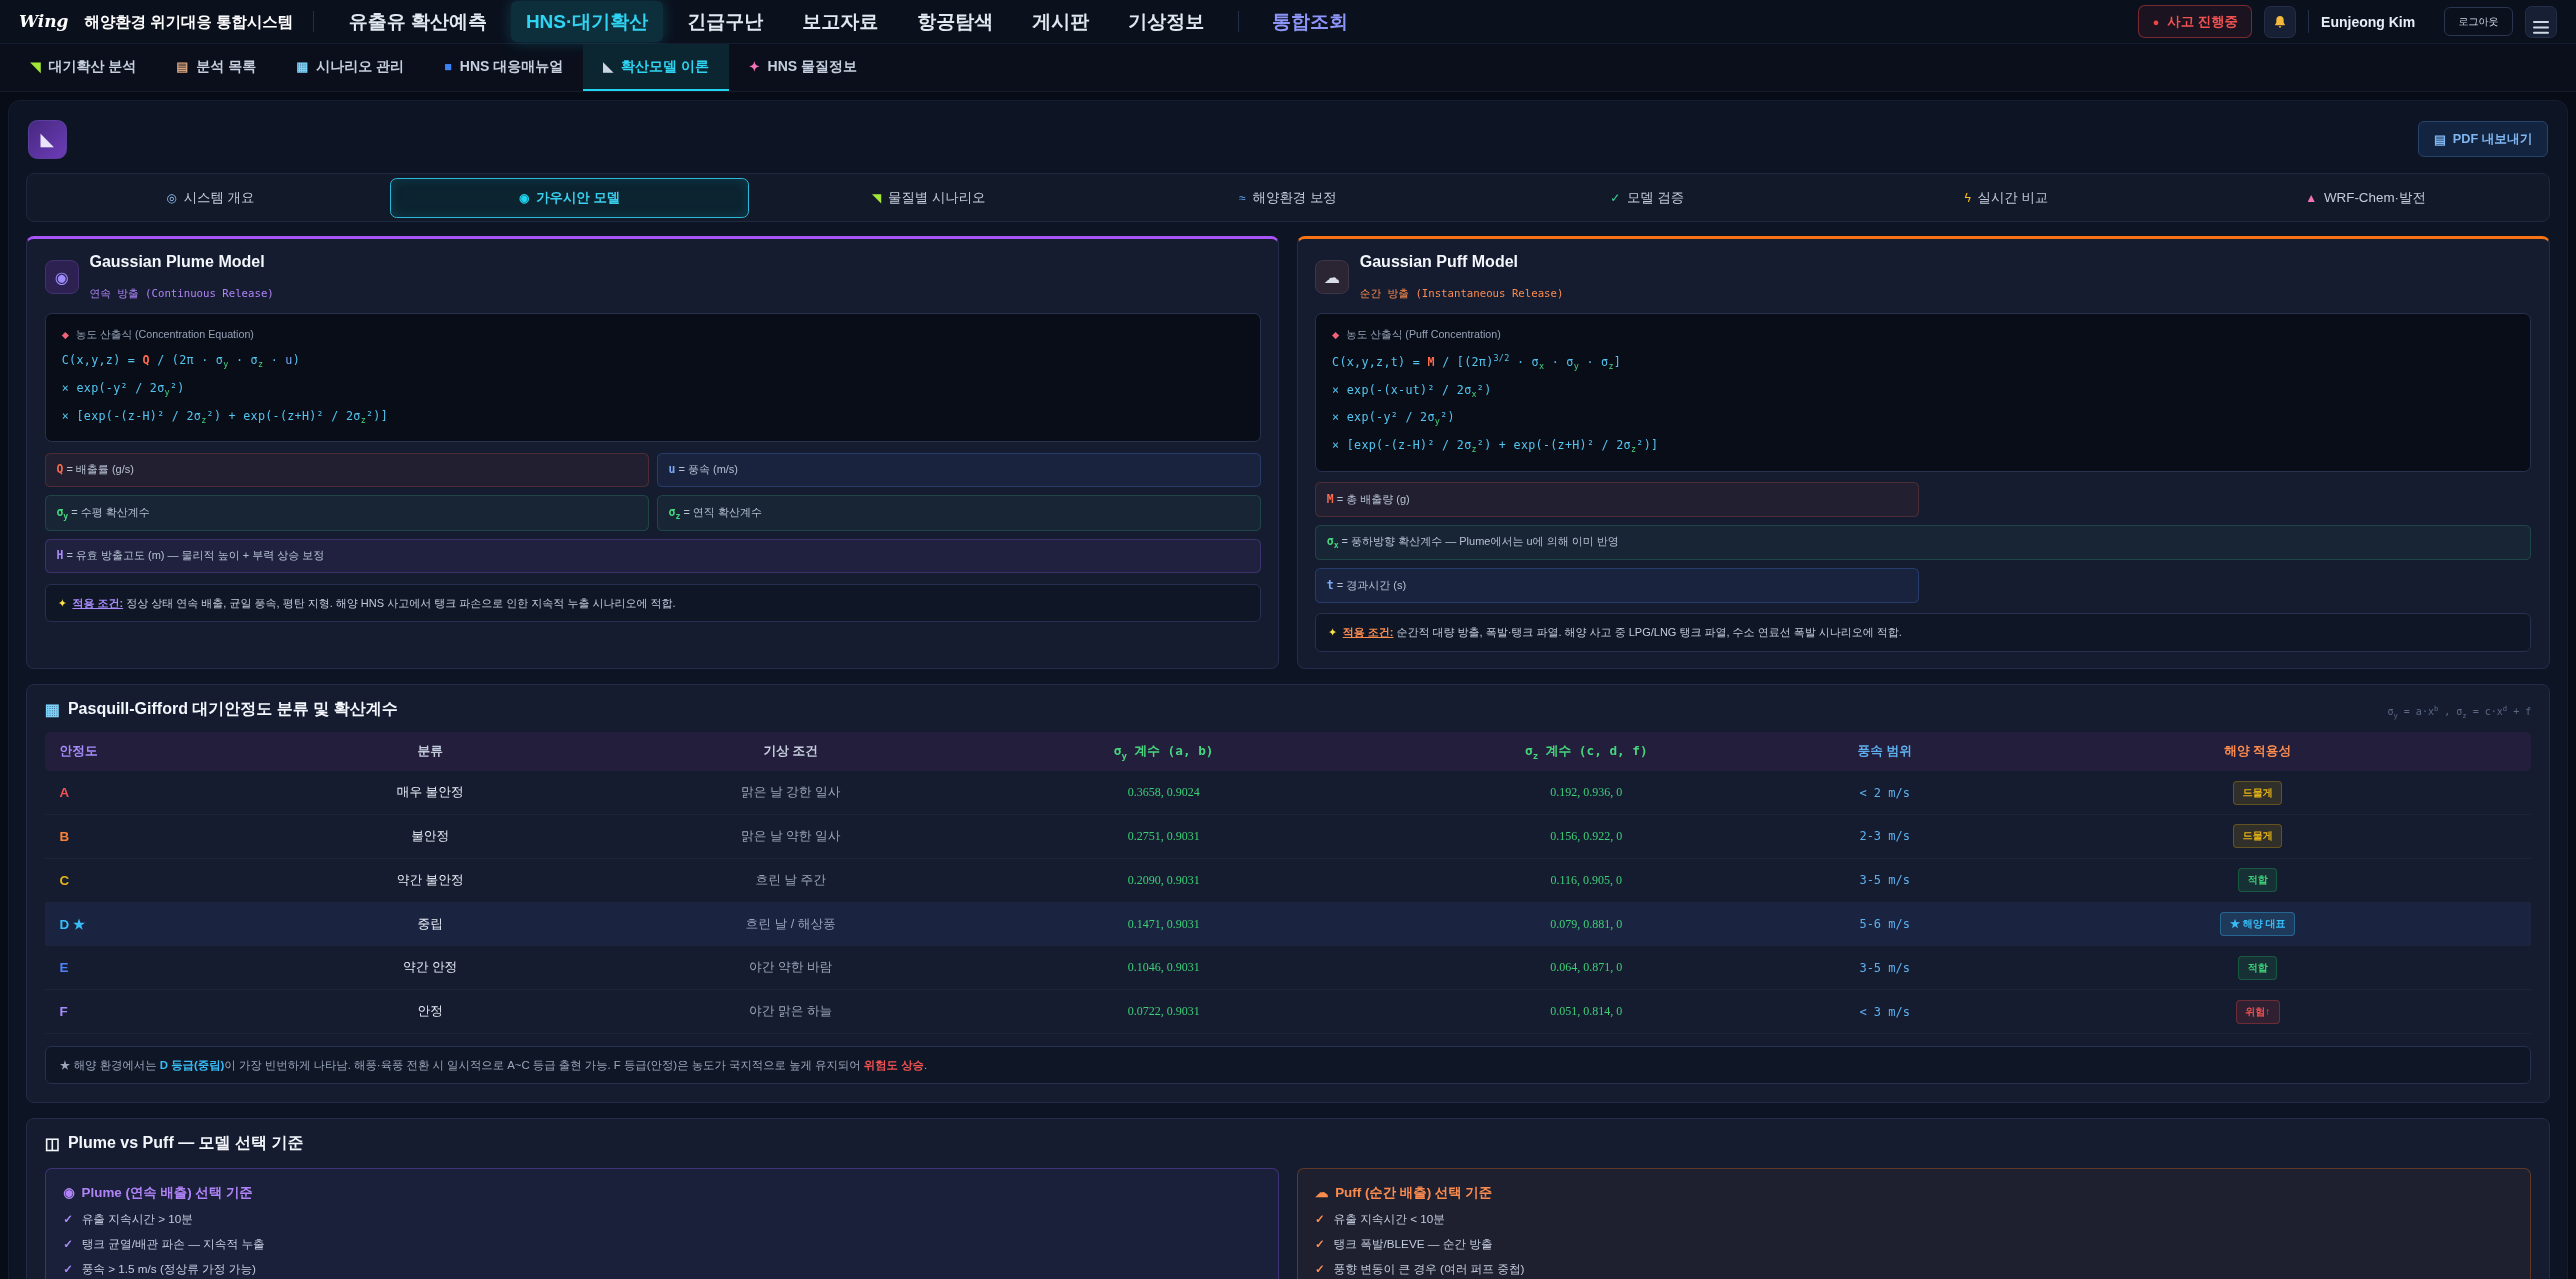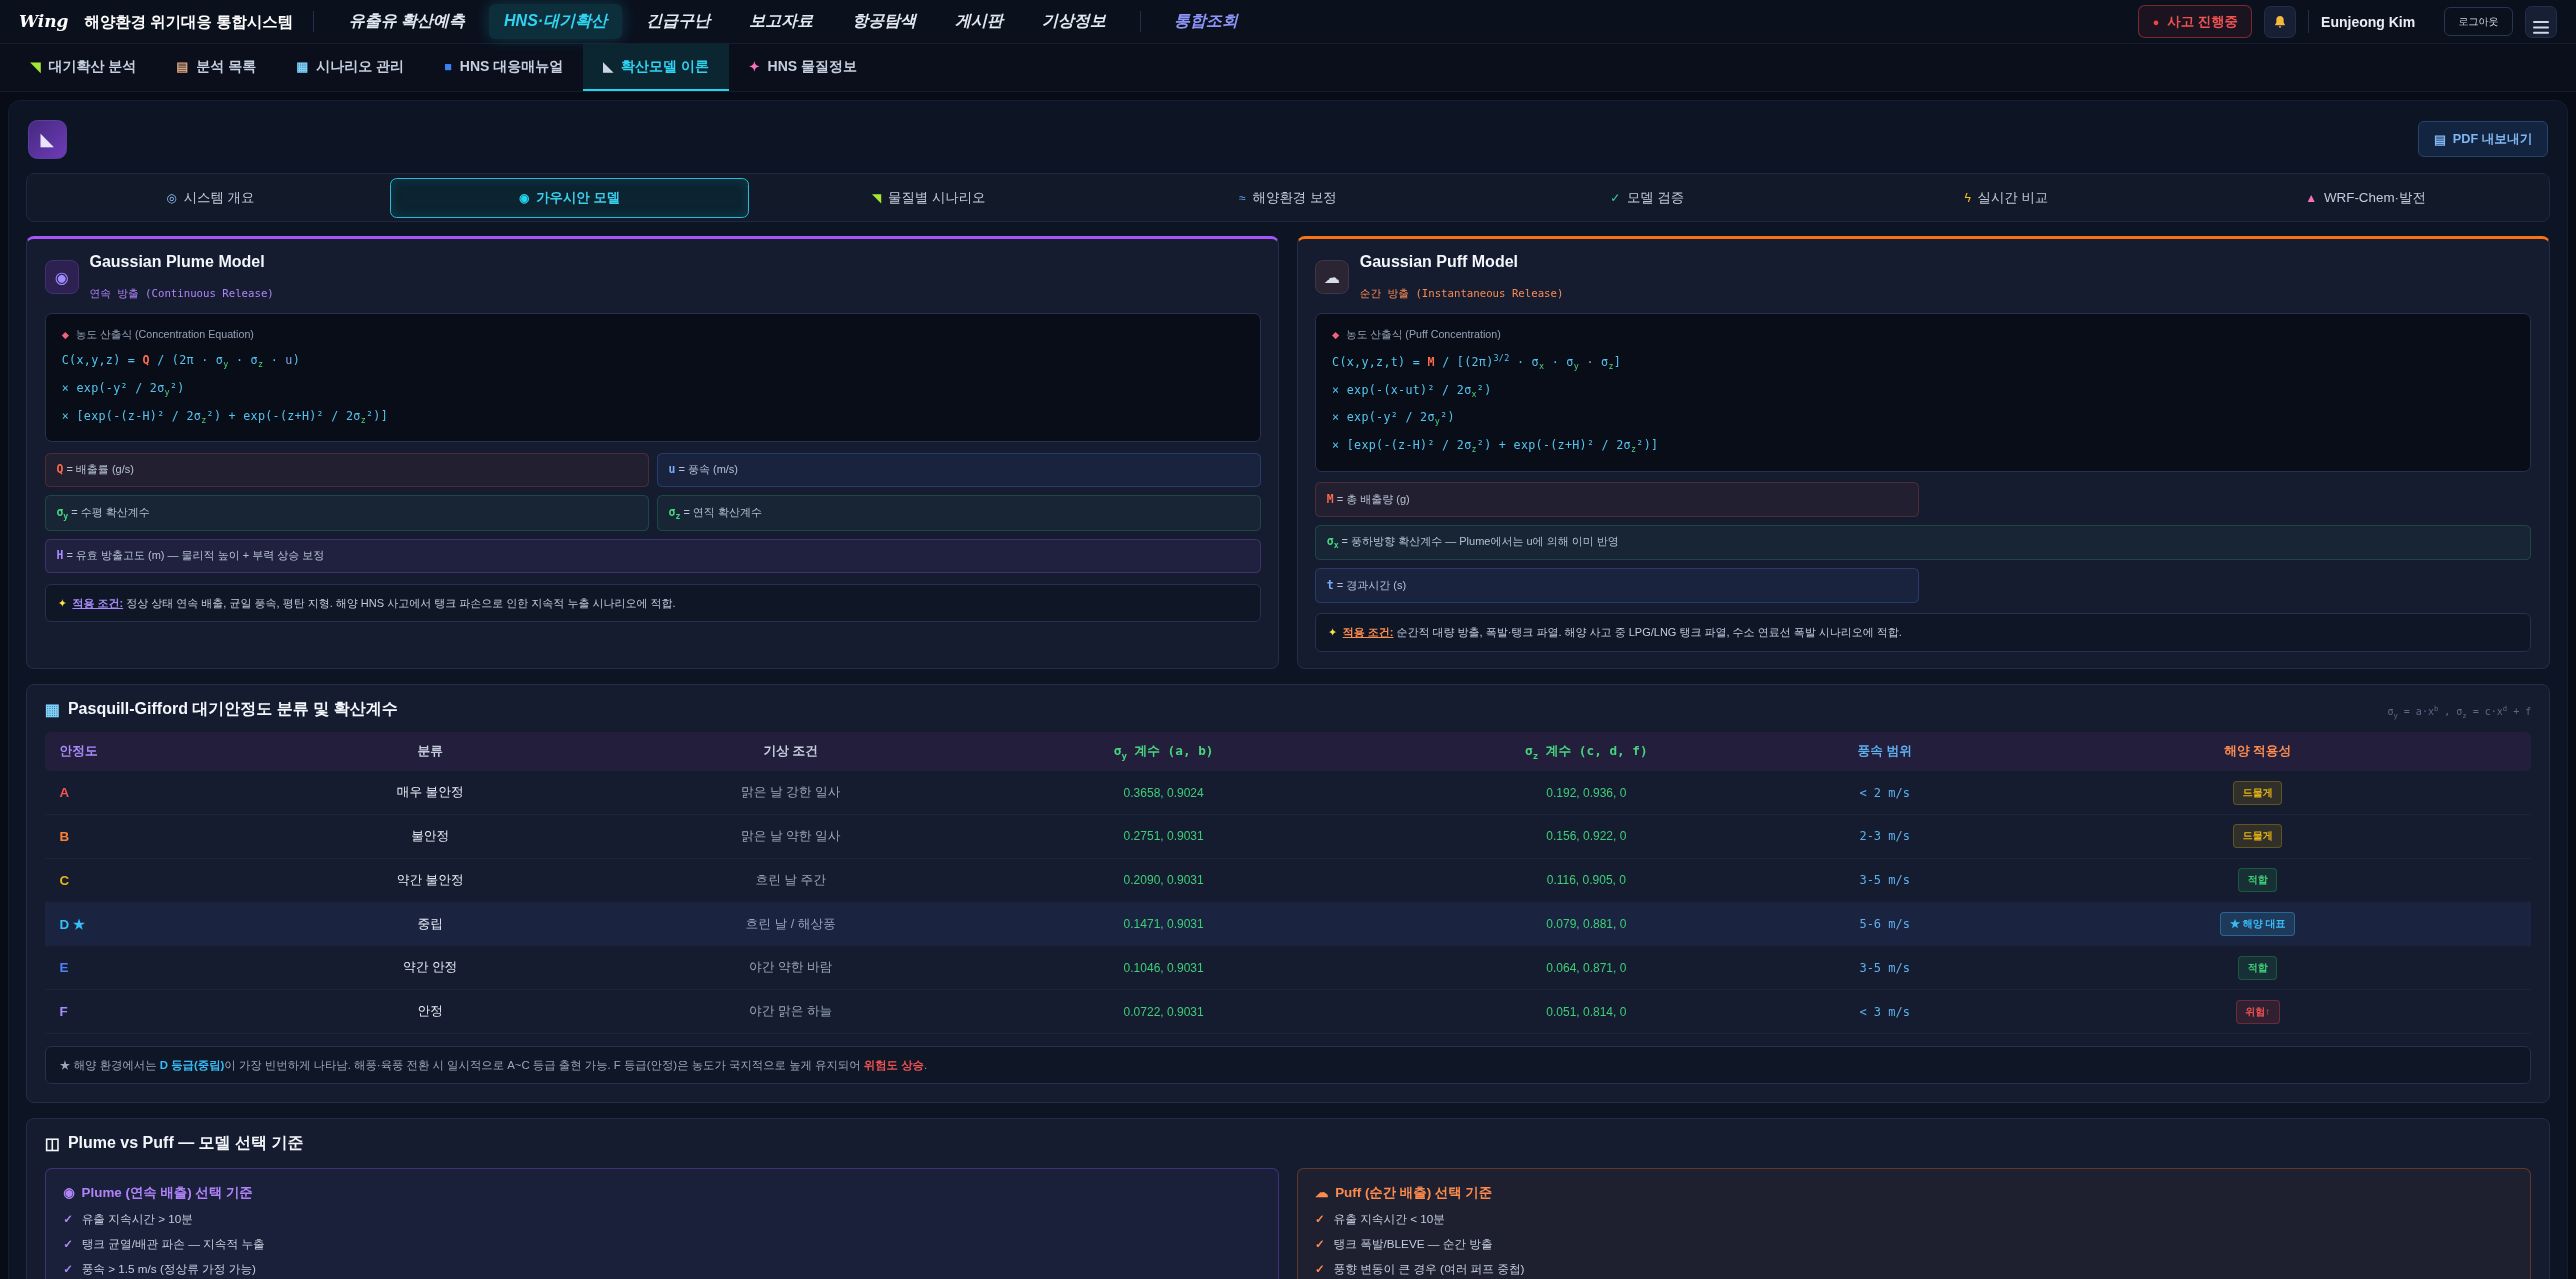--- a/index.html
+++ b/index.html
@@ -6,21 +6,21 @@
   html,body { width:2576px; height:1279px; overflow:hidden; }
   body { background:#080c16; font-family:"Liberation Sans", sans-serif; color:#e5eaf3; }
   .mono { font-family:"DejaVu Sans Mono", monospace; }
 
   
   .topnav { display:flex; align-items:center; height:44px; background:#0b101d; border-bottom:0.7px solid #151d30; padding:0 19px; }
   .logo { display:flex; align-items:baseline; gap:16px; font-size:15.4px; font-weight:800; color:#ffffff; white-space:nowrap; }
   .logo-mark { font-family:"DejaVu Serif", serif; font-style:italic; font-weight:800; font-size:17px; }
   .nav-divider { width:0.7px; height:21.5px; background:#223049; margin:0 20px; }
   .nav-items { display:flex; align-items:center; gap:9.4px; }
-  .nav-item { font-size:16px; font-weight:700; color:#e2e8f0; padding:7.4px 14.8px; border-radius:6px; cursor:pointer; white-space:nowrap;font-style:italic; }
+  .nav-item { font-size:19px; font-weight:700; color:#e2e8f0; padding:7.4px 14.8px; border-radius:6px; cursor:pointer; white-space:nowrap; }
   .nav-item.active { color:#2fd4f2; background:#0d2e3b; box-shadow:0 0 14.8px rgba(34,211,238,.22); }
   .nav-item.special { color:#8d95f8; }
   .nav-right { margin-left:auto; display:flex; align-items:center; gap:12px; }
   .incident { display:flex; align-items:center; gap:8px; color:#f05252; border:0.7px solid rgba(239,68,68,.45); background:rgba(239,68,68,.07); padding:6.7px 13.4px; border-radius:6.7px; font-size:13.4px; font-weight:700; white-space:nowrap; }
   .incident .dot { color:#ef4444; font-size:10.7px; }
   .icon-btn { width:32px; height:32px; background:#161f33; border:0.7px solid #232e49; border-radius:6.7px; display:flex; align-items:center; justify-content:center; cursor:pointer; }
   .vdiv { width:0.7px; height:23px; background:#223049; }
   .user-name { font-size:14px; color:#e8edf6; font-weight:600; }
   .logout-btn { font-size:10px; color:#cfd8e6; border:0.7px solid #2a3550; border-radius:6px; padding:6.7px 13.4px; background:transparent; cursor:pointer; font-family:inherit;margin-left:17px; }
   .burger { width:16px; height:2px; background:#cfd8e6; border-radius:1.3px; box-shadow:0 5.4px 0 #cfd8e6, 0 10.7px 0 #cfd8e6; margin-bottom:10.7px; }
@@ -98,21 +98,21 @@
   thead th:first-child { text-align:left; padding-left:14.8px; border-radius:5.4px 0 0 5.4px; color:#a78bfa; }
   thead th:last-child { border-radius:0 5.4px 5.4px 0; }
   th.h-txt { color:#c6cede; }
   th.h-green { color:#46d67d; } th.h-green sub { color:inherit; }
   th.h-wind { color:#5eb0ef; }
   th.h-marine { color:#fb8b4e; }
   tbody td { font-size:12.7px; padding:9.4px 6.7px; text-align:center; border-bottom:0.7px solid #1b2439; color:#e7ecf4; }
   tbody td.c-grade { text-align:left; padding-left:14.8px; font-weight:800; font-size:13.4px; }
   tbody td.c-weather { color:#9aa6bc; }
   tr.hl { background:#1a2340; }
-  .coef { font-family:Liberation Sans, sans-serif; color:#3ecf77; font-size:12px; }
+  .coef { font-family:Liberation Serif, serif; color:#3ecf77; font-size:12px; }
   .wind { font-family:"DejaVu Sans Mono", monospace; color:#5eb0ef; font-size:12px; }
   .grade-a{color:#f05252}.grade-b{color:#f98037}.grade-c{color:#e7b416}.grade-d{color:#38bdf8}.grade-e{color:#4f82f7}.grade-f{color:#a78bfa}
   .badge { display:inline-block; font-size:10px; font-weight:700; padding:4px 8.7px; border-radius:4px; white-space:nowrap; }
   .b-rare   { background:rgba(234,179,8,.13);  color:#e7b416; border:0.7px solid rgba(234,179,8,.28); }
   .b-ok     { background:rgba(34,197,94,.12);  color:#3ecf77; border:0.7px solid rgba(34,197,94,.28); }
   .b-marine { background:rgba(56,189,248,.14); color:#38bdf8; border:0.7px solid rgba(56,189,248,.35); }
   .b-danger { background:rgba(239,68,68,.12);  color:#f05252; border:0.7px solid rgba(239,68,68,.32); }
   .tfoot-note { margin-top:12px; background:#0f1626; border:0.7px solid #263151; border-radius:6px; padding:10.7px 13.4px; font-size:11.4px; color:#9aa6bc; }
   .fn-d { color:#38bdf8; font-weight:800; }
   .fn-danger { color:#f05252; font-weight:800; }

